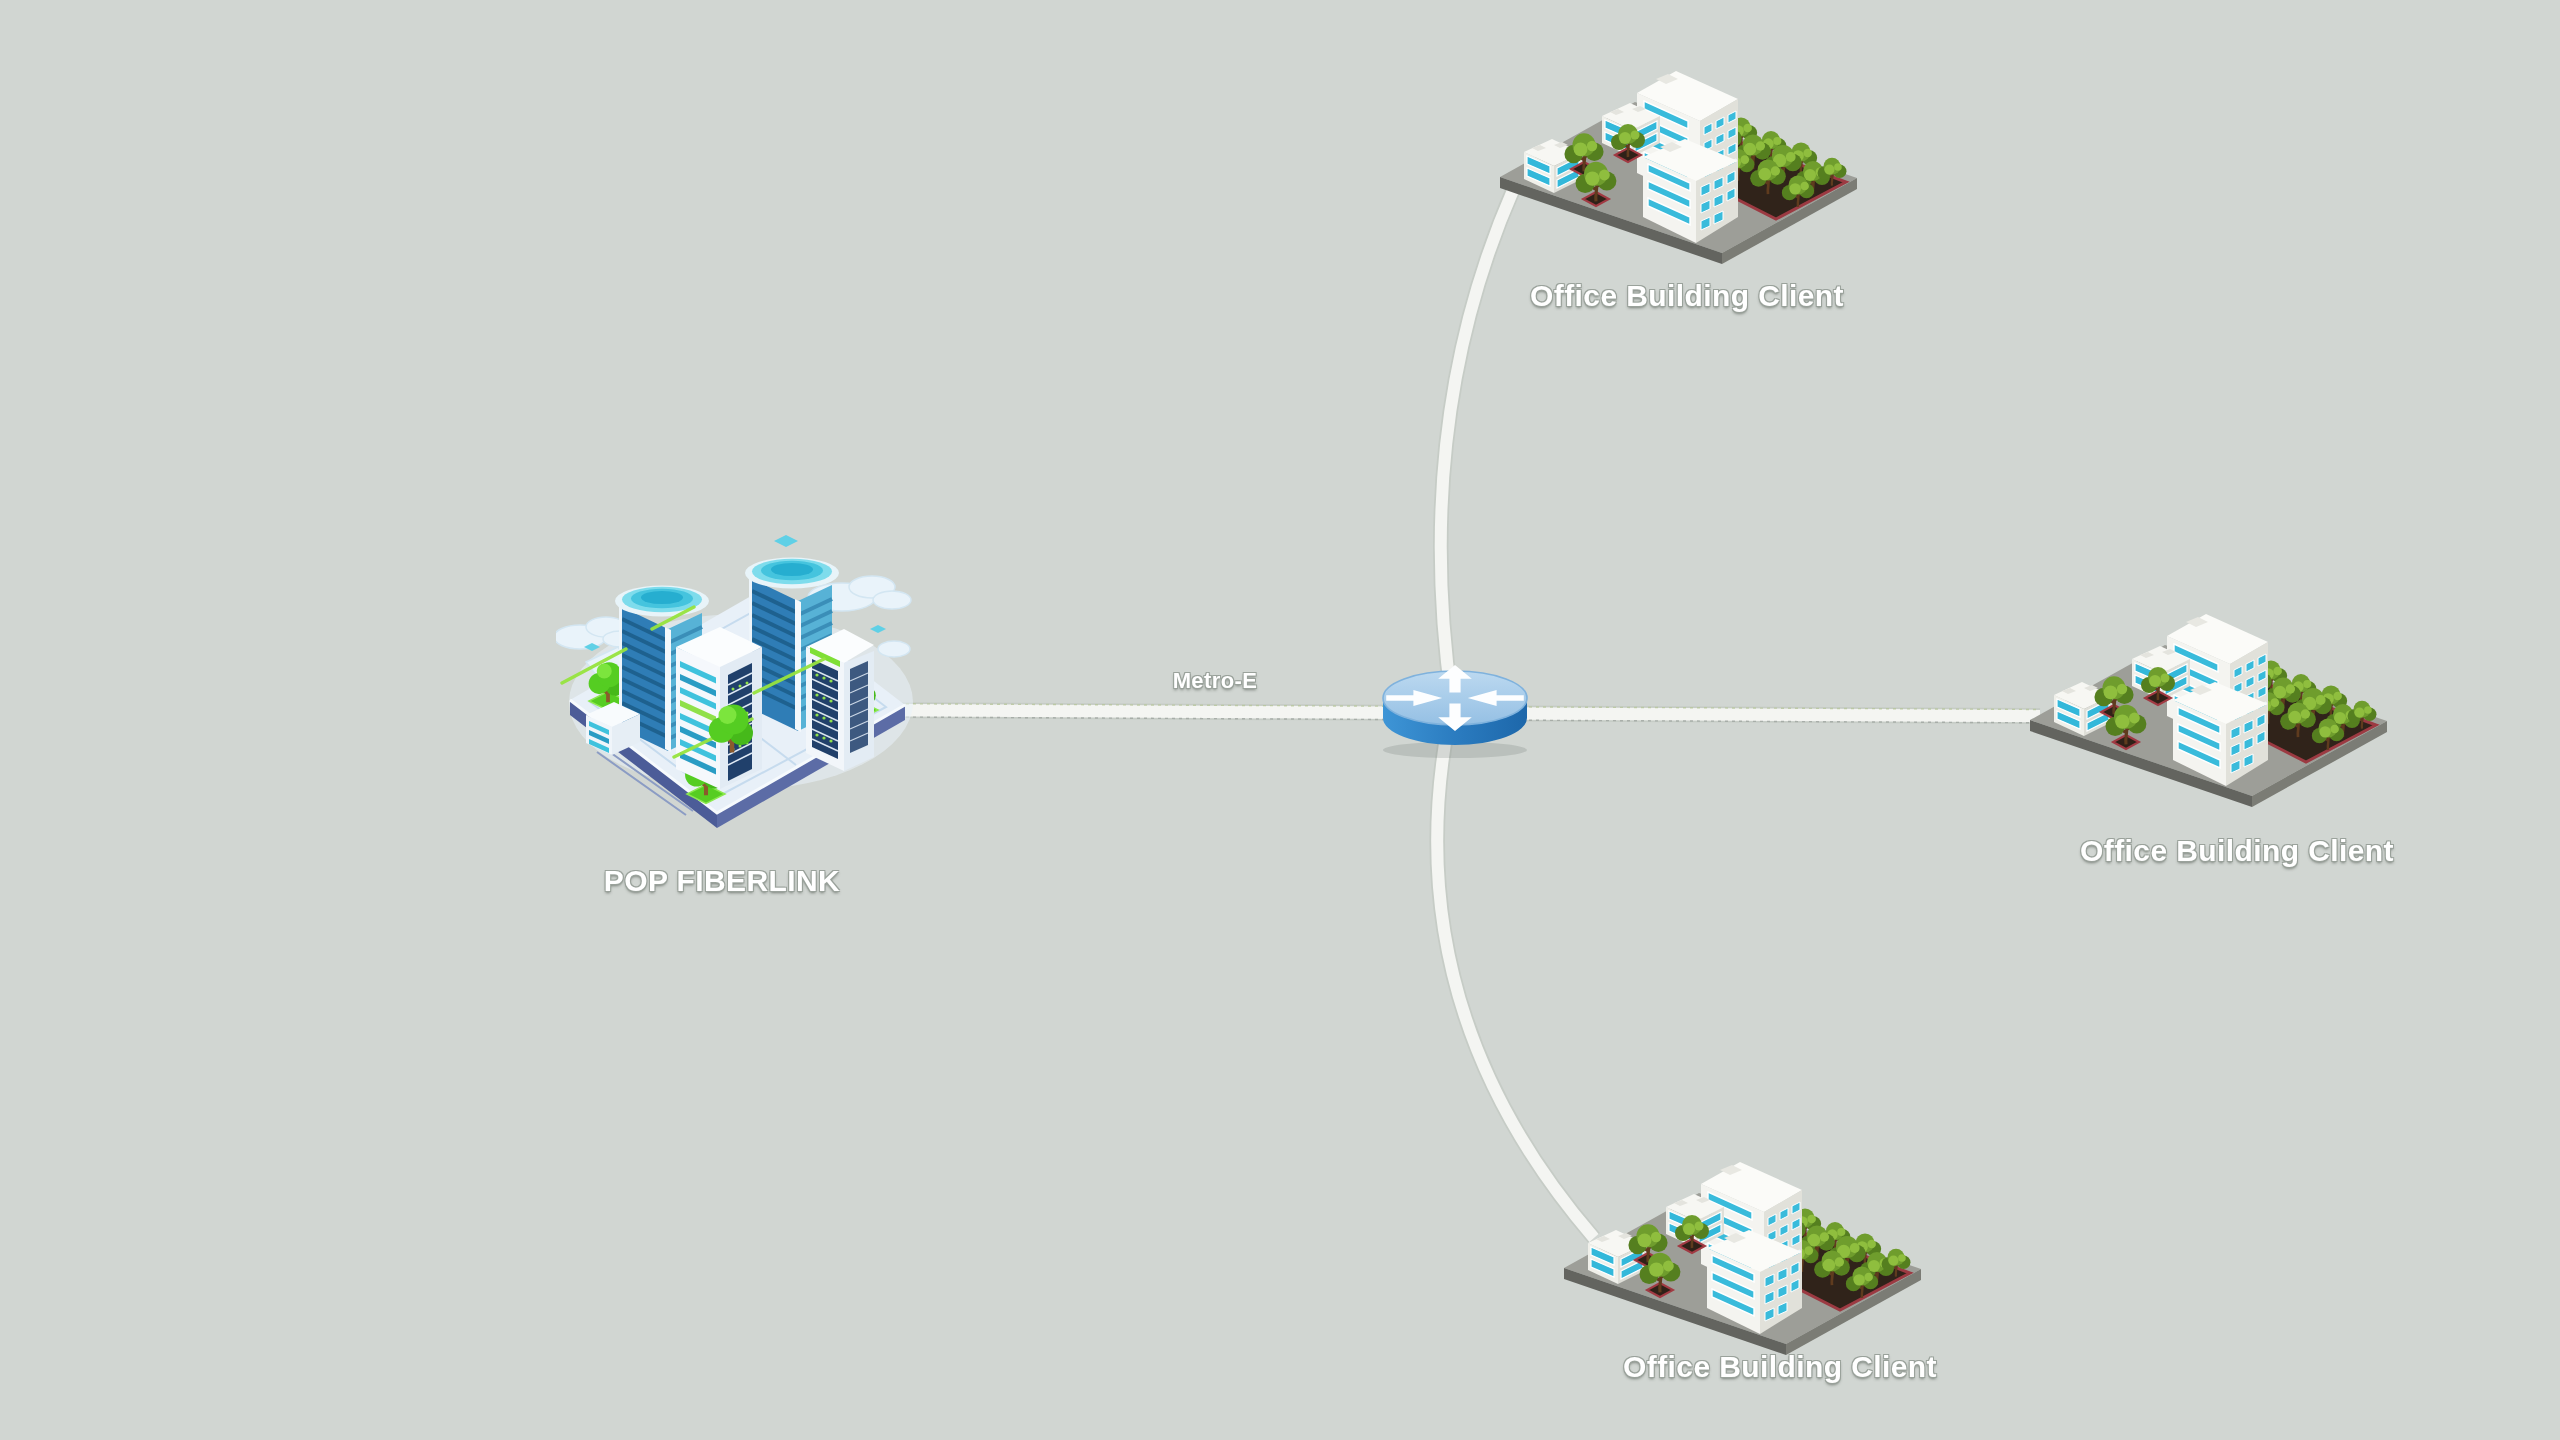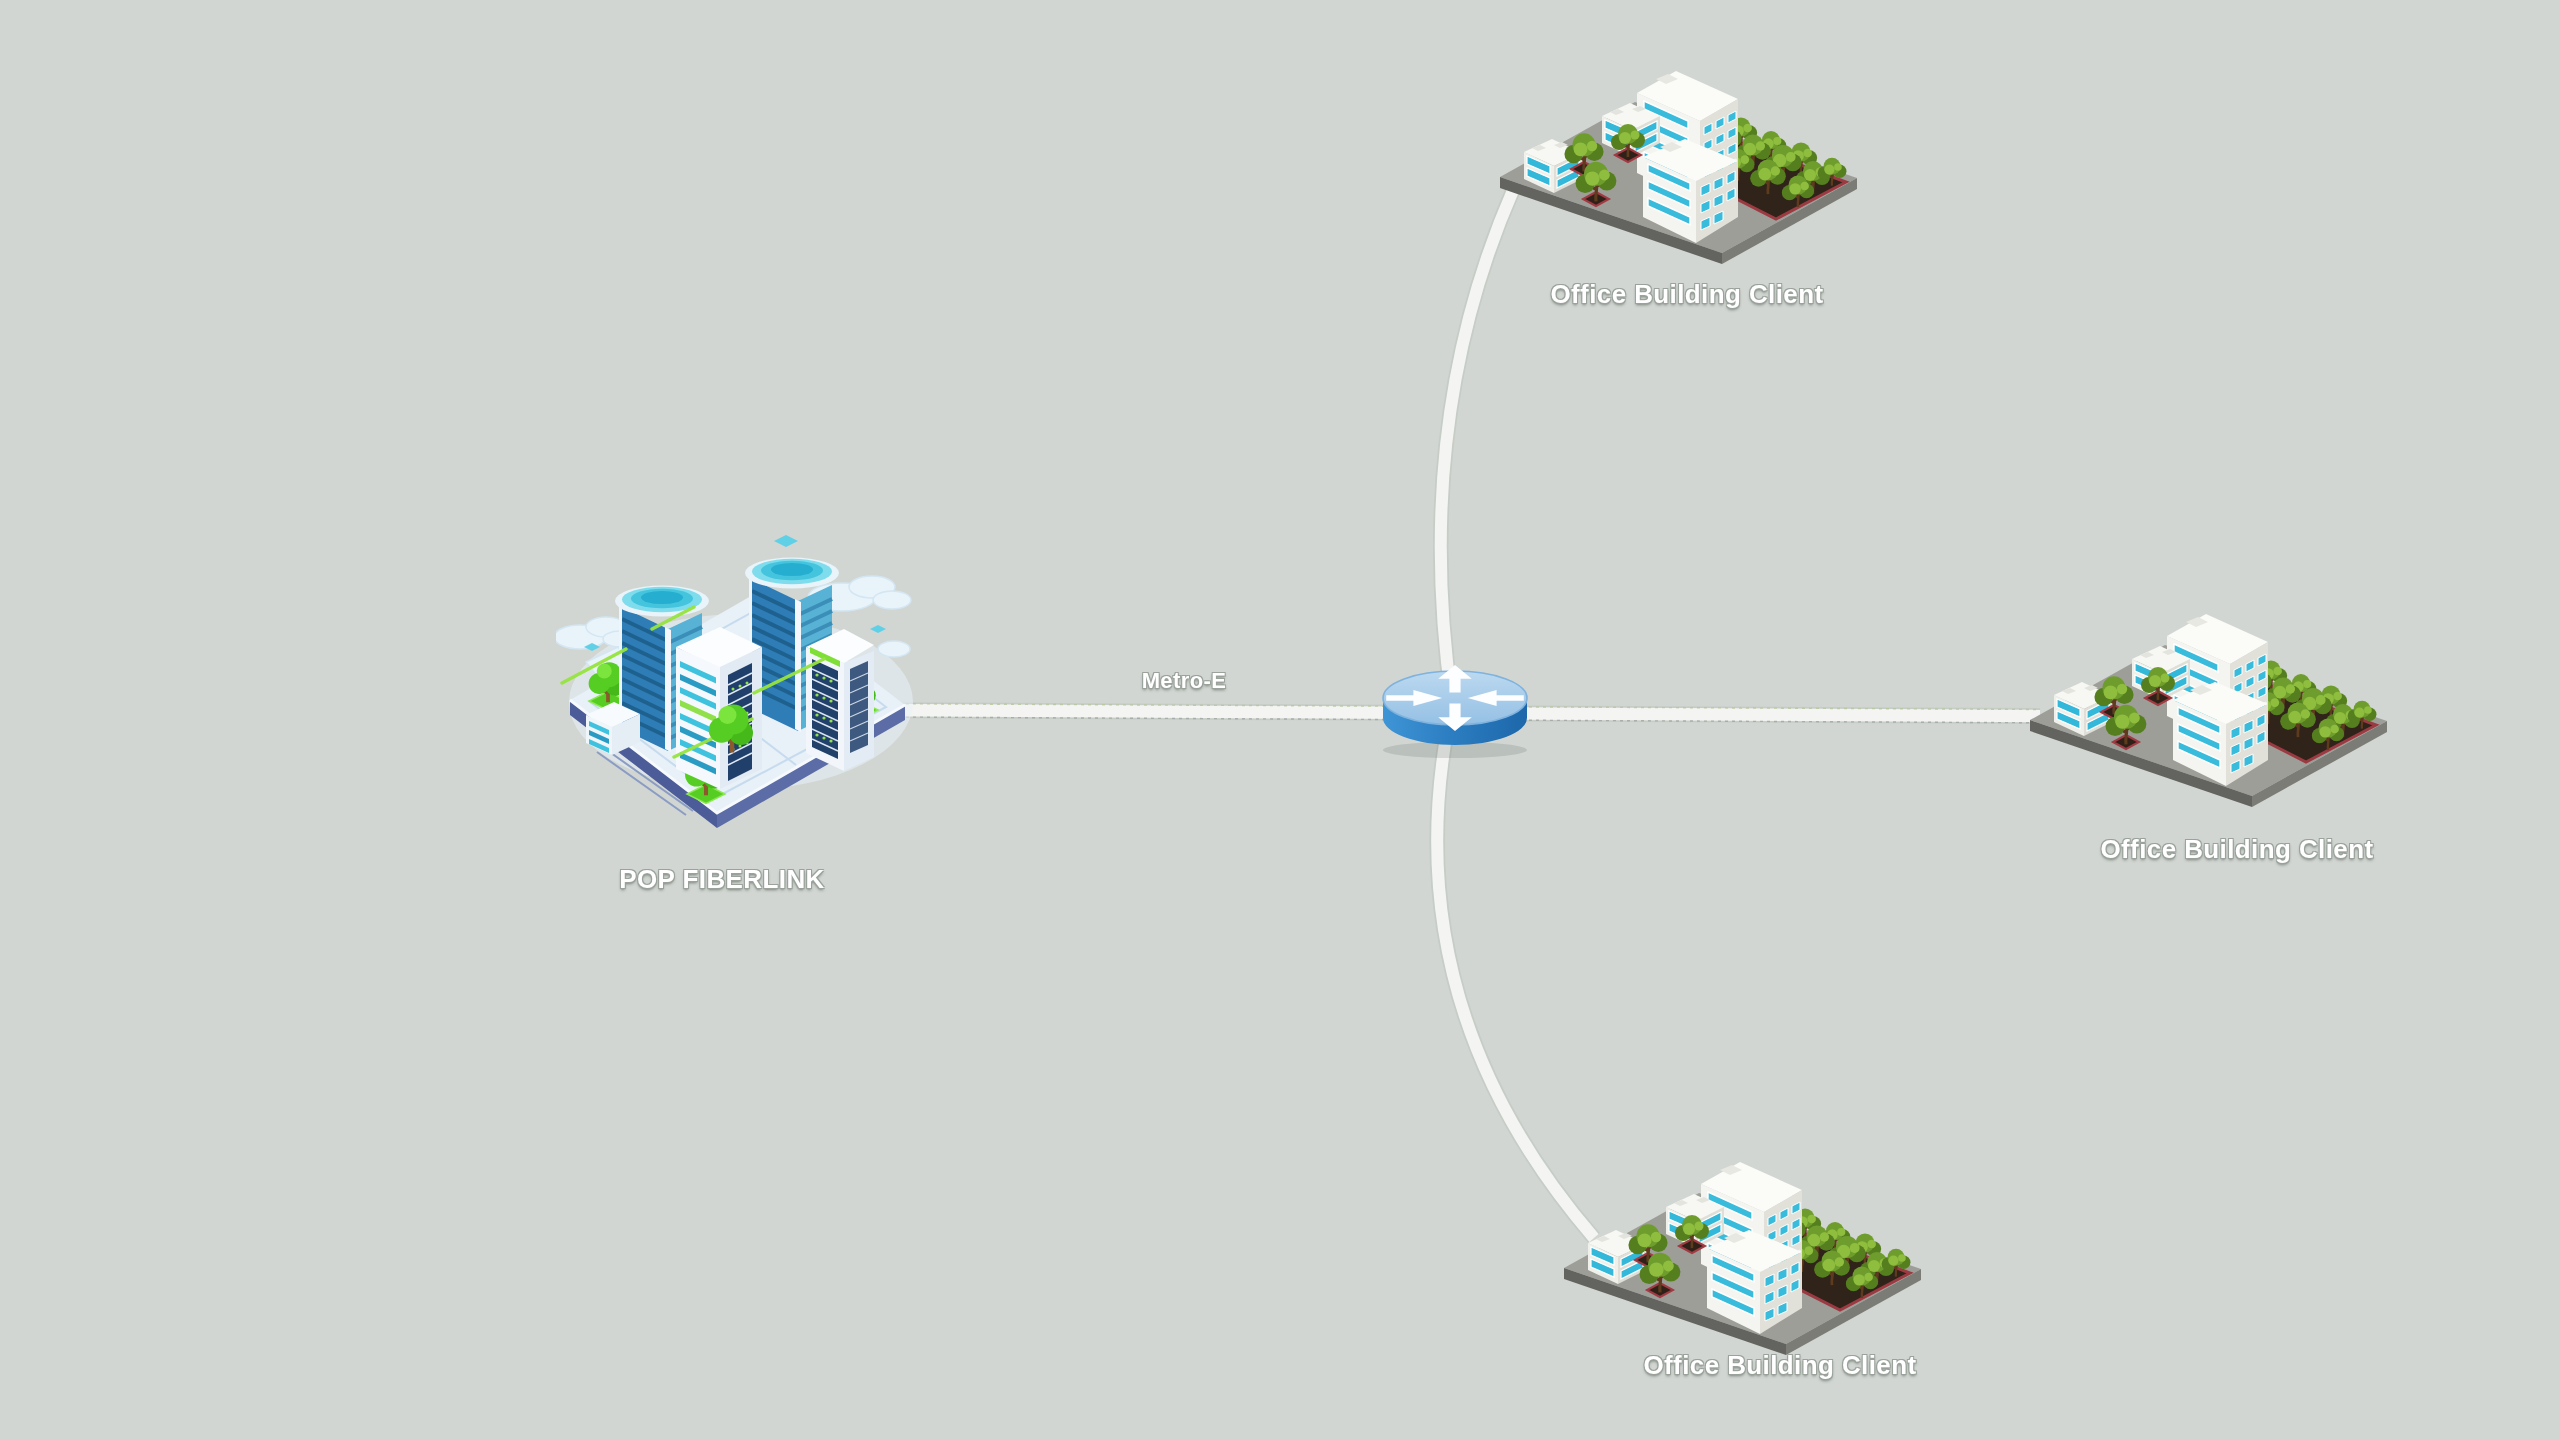--- a/index.html
+++ b/index.html
@@ -7,21 +7,21 @@
     position:relative;width:2560px;height:1440px;overflow:hidden;
     background:#d1d6d2;
     font-family:"Liberation Sans", sans-serif;
   }
   .links-layer{position:absolute;left:0;top:0;width:2560px;height:1440px;}
   .node{position:absolute;}
   .node svg{display:block;}
   .node-label{
     position:absolute;
     transform:translateX(-50%);
-    font-size:26px;font-weight:700;letter-spacing:.4px;
+    font-size:30px;font-weight:700;letter-spacing:.4px;
     color:#ffffff;white-space:nowrap;text-align:center;
     text-shadow:-1px -1px 0 #9aa29b,1px -1px 0 #9aa29b,-1px 1px 0 #9aa29b,
                 1px 1px 0 #9aa29b,0 2px 3px rgba(104,112,105,.85);
   }
   .link-label{
     position:absolute;transform:translateX(-50%);
     font-size:22px;font-weight:700;letter-spacing:.4px;color:#ffffff;white-space:nowrap;
     text-shadow:-1px -1px 0 #9aa29b,1px -1px 0 #9aa29b,-1px 1px 0 #9aa29b,
                 1px 1px 0 #9aa29b,0 2px 3px rgba(104,112,105,.85);
   }
@@ -432,15 +432,15 @@
   </div>
   <div class="node-label" style="left:2237px;top:834px">Office Building Client</div>
 
   <div class="node" style="left:1562px;top:1146px">
     <svg width="360" height="212">
       <use href="#sym-office"></use>
     </svg>
   </div>
   <div class="node-label" style="left:1780px;top:1350px">Office Building Client</div>
 
-  <div class="link-label" style="left:1184px;top:668px">Metro-E</div>
+  <div class="link-label" style="left:1215px;top:668px">Metro-E</div>
 
 </div>
 
 </body></html>

